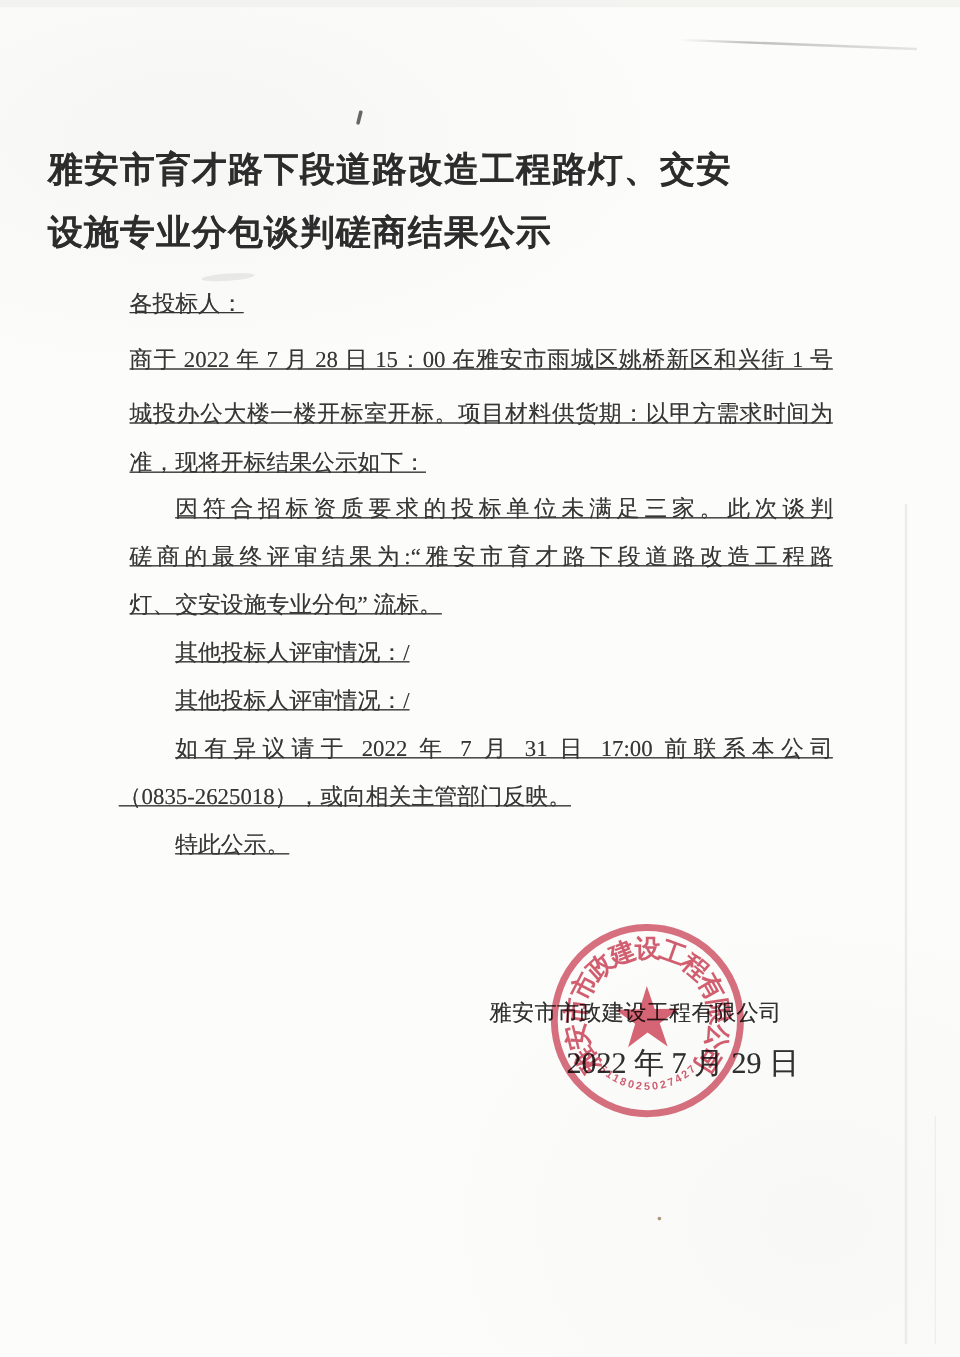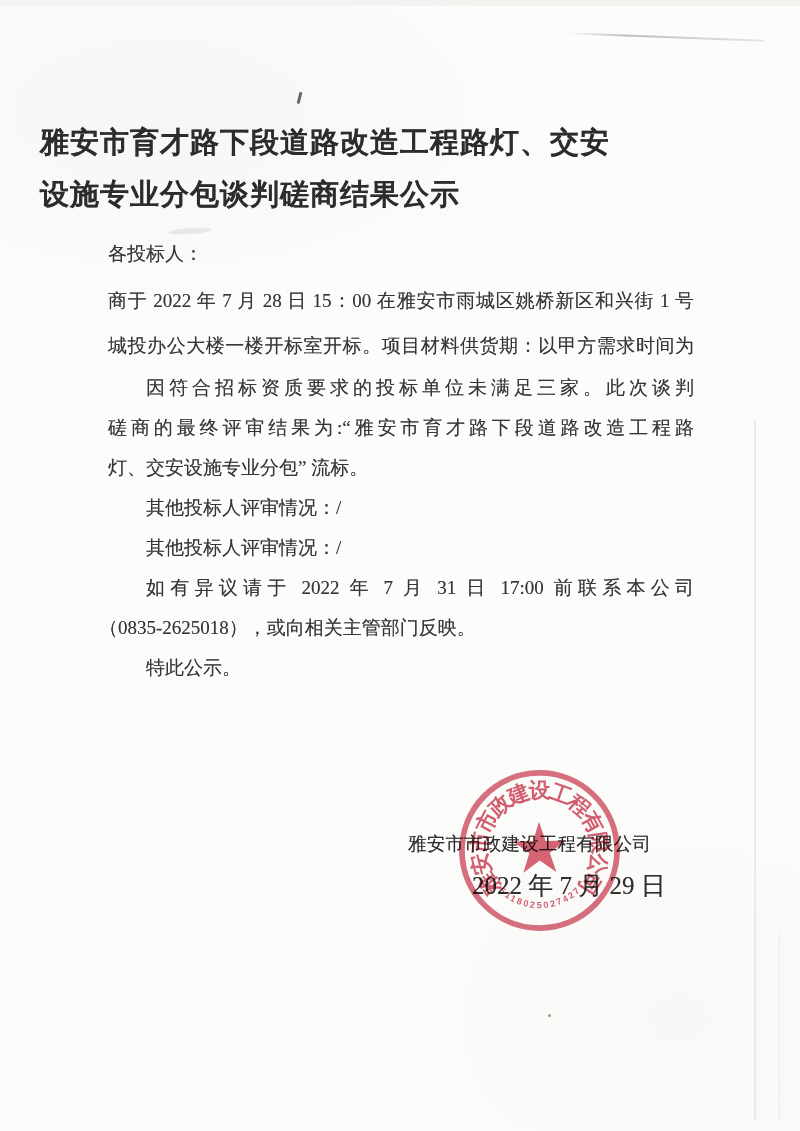--- a/index.html
+++ b/index.html
@@ -33,21 +33,21 @@
     font-weight:700;font-size:29px;line-height:52px;
     color:#2c2c2c;letter-spacing:1px;
     text-shadow:0 0 .5px rgba(44,44,44,.55);
   }
 
   .body-text{
     position:absolute;left:108px;top:230px;width:586px;
     font-size:19px;color:#363636;
     text-shadow:0 0 .4px rgba(54,54,54,.5);
   }
-  .line{white-space:normal;overflow:visible;}
+  .line{white-space:normal;overflow:visible;text-decoration:underline;}
   .h48{height:48px;line-height:48px;}
   .h45{height:45px;line-height:45px;}
   .h40{height:40px;line-height:40px;}
   .h37{height:37px;line-height:37px;}
   .l-indent{text-indent:38px;}
   .l-justify{text-align:justify;text-align-last:justify;}
   .l-hang{margin-left:-9px;}
 
   .sig-company{position:absolute;left:408px;top:831px;font-size:18.5px;letter-spacing:.2px;color:#303030;
     text-shadow:0 0 .4px rgba(48,48,48,.5);}
@@ -73,20 +73,21 @@
 
   <div class="doc-title">
     <div>雅安市育才路下段道路改造工程路灯、交安</div>
     <div>设施专业分包谈判磋商结果公示</div>
   </div>
 
   <div class="body-text">
     <div class="line h48">各投标人：</div>
     <div class="line h45 l-justify">商于 2022 年 7 月 28 日 15：00 在雅安市雨城区姚桥新区和兴街 1 号</div>
     <div class="line h45 l-justify">城投办公大楼一楼开标室开标。项目材料供货期：以甲方需求时间为</div>
+    <div class="line h37">准，现将开标结果公示如下：</div>
     <div class="line h40 l-indent l-justify">因符合招标资质要求的投标单位未满足三家。此次谈判</div>
     <div class="line h40 l-justify">磋商的最终评审结果为:“雅安市育才路下段道路改造工程路</div>
     <div class="line h40">灯、交安设施专业分包” 流标。</div>
     <div class="line h40 l-indent">其他投标人评审情况：/</div>
     <div class="line h40 l-indent">其他投标人评审情况：/</div>
     <div class="line h40 l-indent l-justify">如有异议请于 2022 年 7 月 31 日 17:00 前联系本公司</div>
     <div class="line h40 l-hang">（0835-2625018），或向相关主管部门反映。</div>
     <div class="line h40 l-indent">特此公示。</div>
   </div>
 

